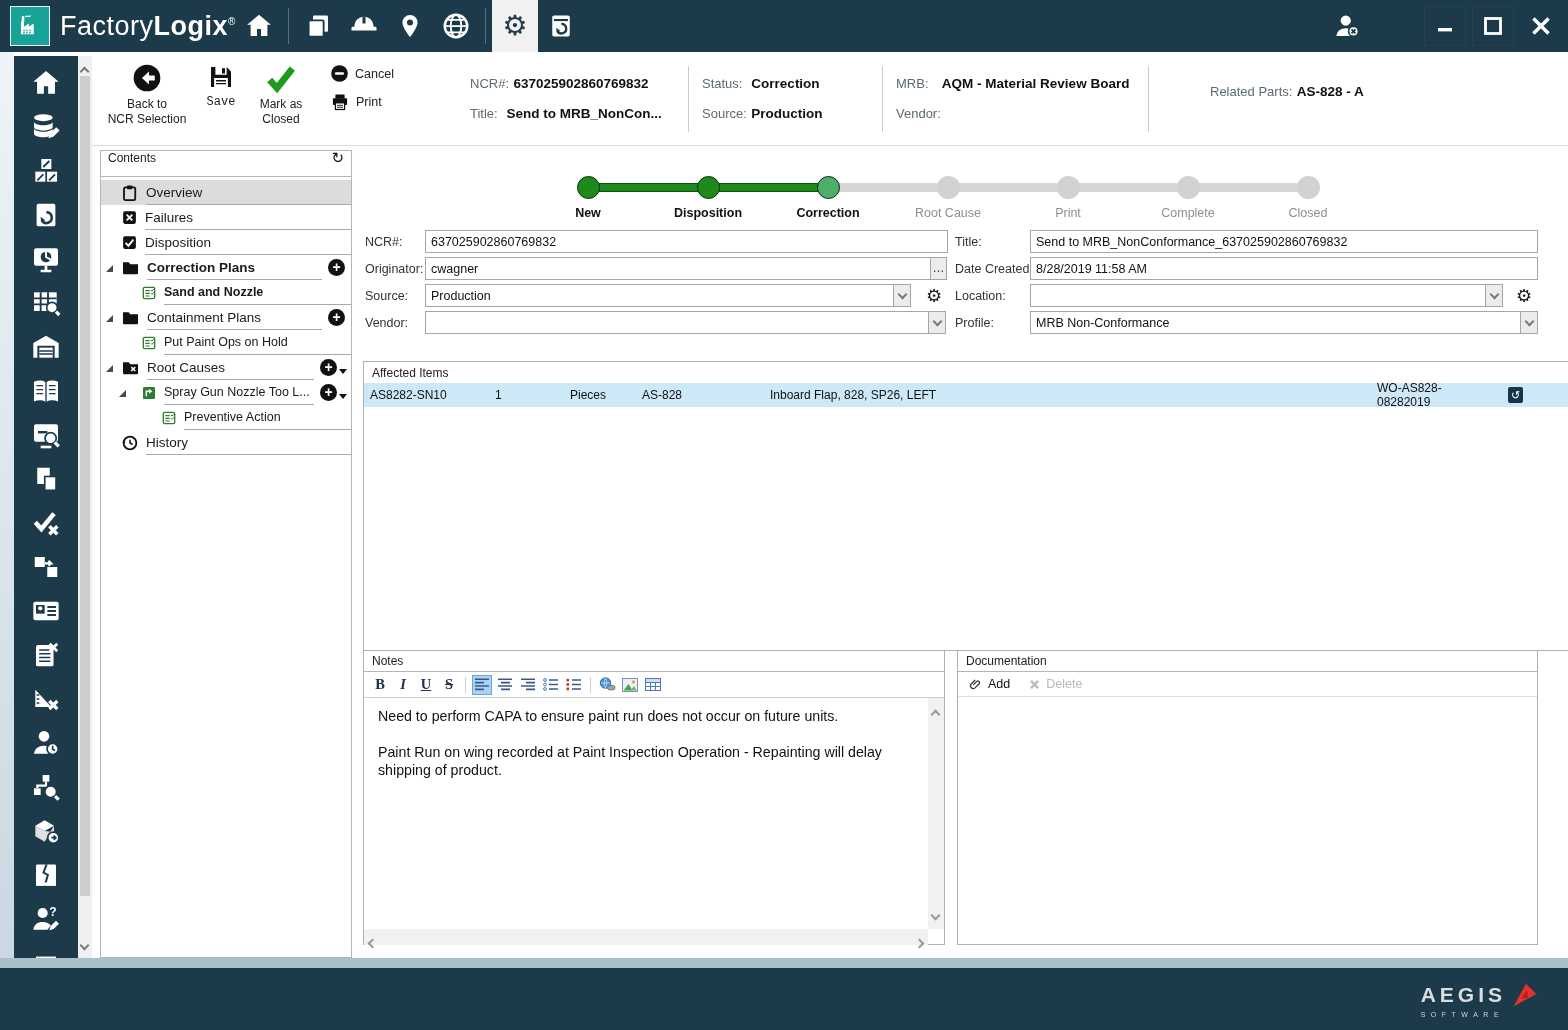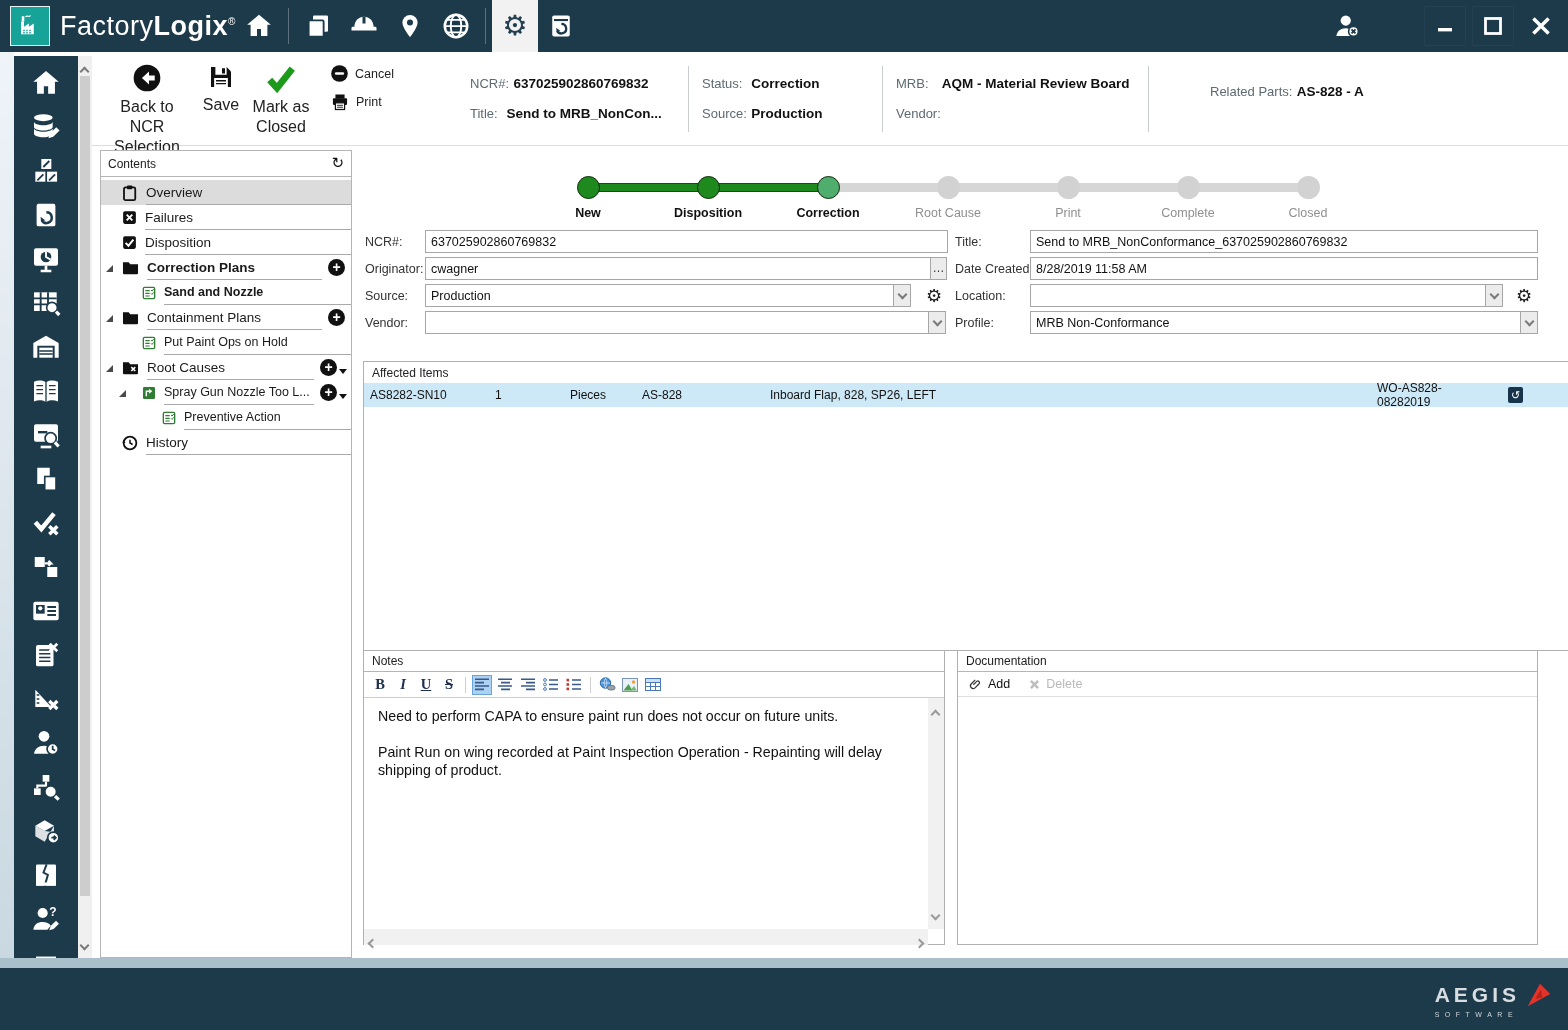--- a/index.html
+++ b/index.html
@@ -31,31 +31,31 @@
   .side .s-ic{width:34px;height:33px;margin-bottom:11px;flex:0 0 auto;display:flex;align-items:center;justify-content:center;cursor:pointer;}
   .side-scroll{position:absolute;left:78px;top:56px;width:14px;height:902px;background:#f0f0f0;}
   .side-scroll .thumb{position:absolute;left:2px;top:20px;width:10px;height:820px;background:#cdcdcd;}
   .chev{width:7px;height:7px;border-right:2px solid #7a7a7a;border-bottom:2px solid #7a7a7a;display:inline-block;}
   .chev.up{transform:rotate(-135deg);} .chev.down{transform:rotate(45deg);}
   .chev.left{transform:rotate(135deg);} .chev.right{transform:rotate(-45deg);}
   .sarrow{position:absolute;left:3px;}
 
   
   .topbar{position:absolute;left:92px;top:52px;width:1476px;height:94px;background:#fff;border-bottom:1px solid var(--lightbord);}
-  .tool-btn{position:absolute;text-align:center;font-size:16px;color:#222;cursor:pointer;line-height:1.25;}
+  .tool-btn{position:absolute;text-align:center;font-size:12px;color:#222;cursor:pointer;line-height:1.25;}
   .tool-btn .ic{display:flex;justify-content:center;margin-bottom:3px;}
   .minibtn{position:absolute;display:flex;align-items:center;gap:6px;font-size:12.5px;color:#222;cursor:pointer;}
   .vdiv{position:absolute;top:14px;height:66px;width:1px;background:#c9cdd1;}
   .inf-lbl{color:#5d6a72;font-size:13px;}
   .inf-val{font-weight:700;font-size:13.5px;color:#111;}
   .inf-row{position:absolute;white-space:nowrap;}
 
   
   .contents{position:absolute;left:100px;top:150px;width:252px;height:808px;border:1px solid #b5b5b5;background:#fff;}
-  .c-head{height:26px;border-bottom:1px solid #b5b5b5;display:flex;align-items:center;padding:0 7px;font-size:12px;color:#222;}
+  .c-head{height:26px;border-bottom:1px solid #b5b5b5;display:flex;align-items:flex-start;padding:0 7px;font-size:12px;color:#222;}
   .c-sync{margin-left:auto;font-family:"DejaVu Sans",sans-serif;font-size:15px;color:#111;cursor:pointer;line-height:1;}
   .tree{padding-top:3px;}
   .tree-row{height:25px;display:flex;align-items:center;position:relative;cursor:pointer;}
   .tree-row.sel{background:#dcdcdc;}
   .exp{position:absolute;left:5px;top:10px;width:0;height:0;border-style:solid;border-width:0 0 7px 7px;border-color:transparent transparent #4a4a4a transparent;}
   .ticon{flex:0 0 auto;display:flex;align-items:center;justify-content:center;margin-right:7px;}
   .tlabel{flex:1;font-size:13.5px;color:#1a1a1a;border-bottom:1px solid #a9a9a9;height:24px;display:flex;align-items:center;white-space:nowrap;overflow:hidden;}
   .tlabel.sub{font-size:12.5px;}
   .tlabel.b{font-weight:700;}
   .plusbtn{flex:0 0 auto;width:17px;height:17px;border-radius:50%;background:#111;color:#fff;font-size:14px;font-weight:700;line-height:16px;text-align:center;margin:0 6px 0 6px;cursor:pointer;}
@@ -108,21 +108,21 @@
   .hscroll{position:absolute;left:0;right:16px;bottom:0;height:16px;background:#f1f1f1;}
 
   
   .doc-toolbar{height:25px;border-bottom:1px solid #e0e0e0;display:flex;align-items:center;gap:18px;padding:0 10px;}
   .doc-act{display:flex;align-items:center;gap:5px;font-size:12.5px;cursor:pointer;}
   .doc-act.disabled{color:#b9b9b9;cursor:default;}
 
   
   .bottomstrip{position:absolute;left:0;top:958px;width:1568px;height:10px;background:#a9bfc9;}
   .footer{position:absolute;left:0;top:968px;width:1568px;height:62px;background:var(--navy);}
-  .aegis{position:absolute;right:14px;top:12px;display:flex;flex-direction:column;align-items:flex-start;}
+  .aegis{position:absolute;right:28px;top:12px;display:flex;flex-direction:column;align-items:flex-start;}
   .aegis-row{display:flex;align-items:center;gap:4px;}
   .aegis-name{color:#d7dde1;font-size:21px;font-weight:700;letter-spacing:4px;}
   .aegis-sub{color:#cfd6da;font-size:7px;letter-spacing:5.5px;margin-top:1px;}
 </style>
 </head>
 <body>
 
 <div class="titlebar">
   <div class="logo-sq">
     <svg width="30" height="30" viewBox="0 0 40 40">
@@ -379,21 +379,21 @@
   <div class="tool-btn" style="left:12px;top:10px;width:86px;">
     <span class="ic">
       <svg width="32" height="32" viewBox="0 0 24 24">
           <circle cx="12" cy="12" r="10" fill="#111"></circle>
           <path d="M8.2 12l5.3-4.8v2.9h4.3v3.8h-4.3v2.9z" fill="#fff"></path>
         </svg>
     </span>
     <div>Back to</div>
       <div>NCR Selection</div>
   </div>
-  <div class="tool-btn" style="left:106px;top:10px;width:46px;">
+  <div class="tool-btn" style="left:106px;top:10px;width:46px;font-family:Liberation Mono, monospace;">
     <span class="ic">
       <svg width="30" height="30" viewBox="0 0 24 24">
           <path d="M4 4h12.5L20 7.5V20H4z" fill="#111"></path>
           <rect x="7.5" y="4" width="9" height="6.2" fill="#fff"></rect>
           <rect x="12.8" y="5" width="2.4" height="4.2" fill="#111"></rect>
           <rect x="6.5" y="12.8" width="11" height="7.2" fill="#fff"></rect>
           <path d="M8 15h8M8 17.3h8" stroke="#111" stroke-width="1.1"></path>
         </svg>
     </span>
     <div>Save</div>

